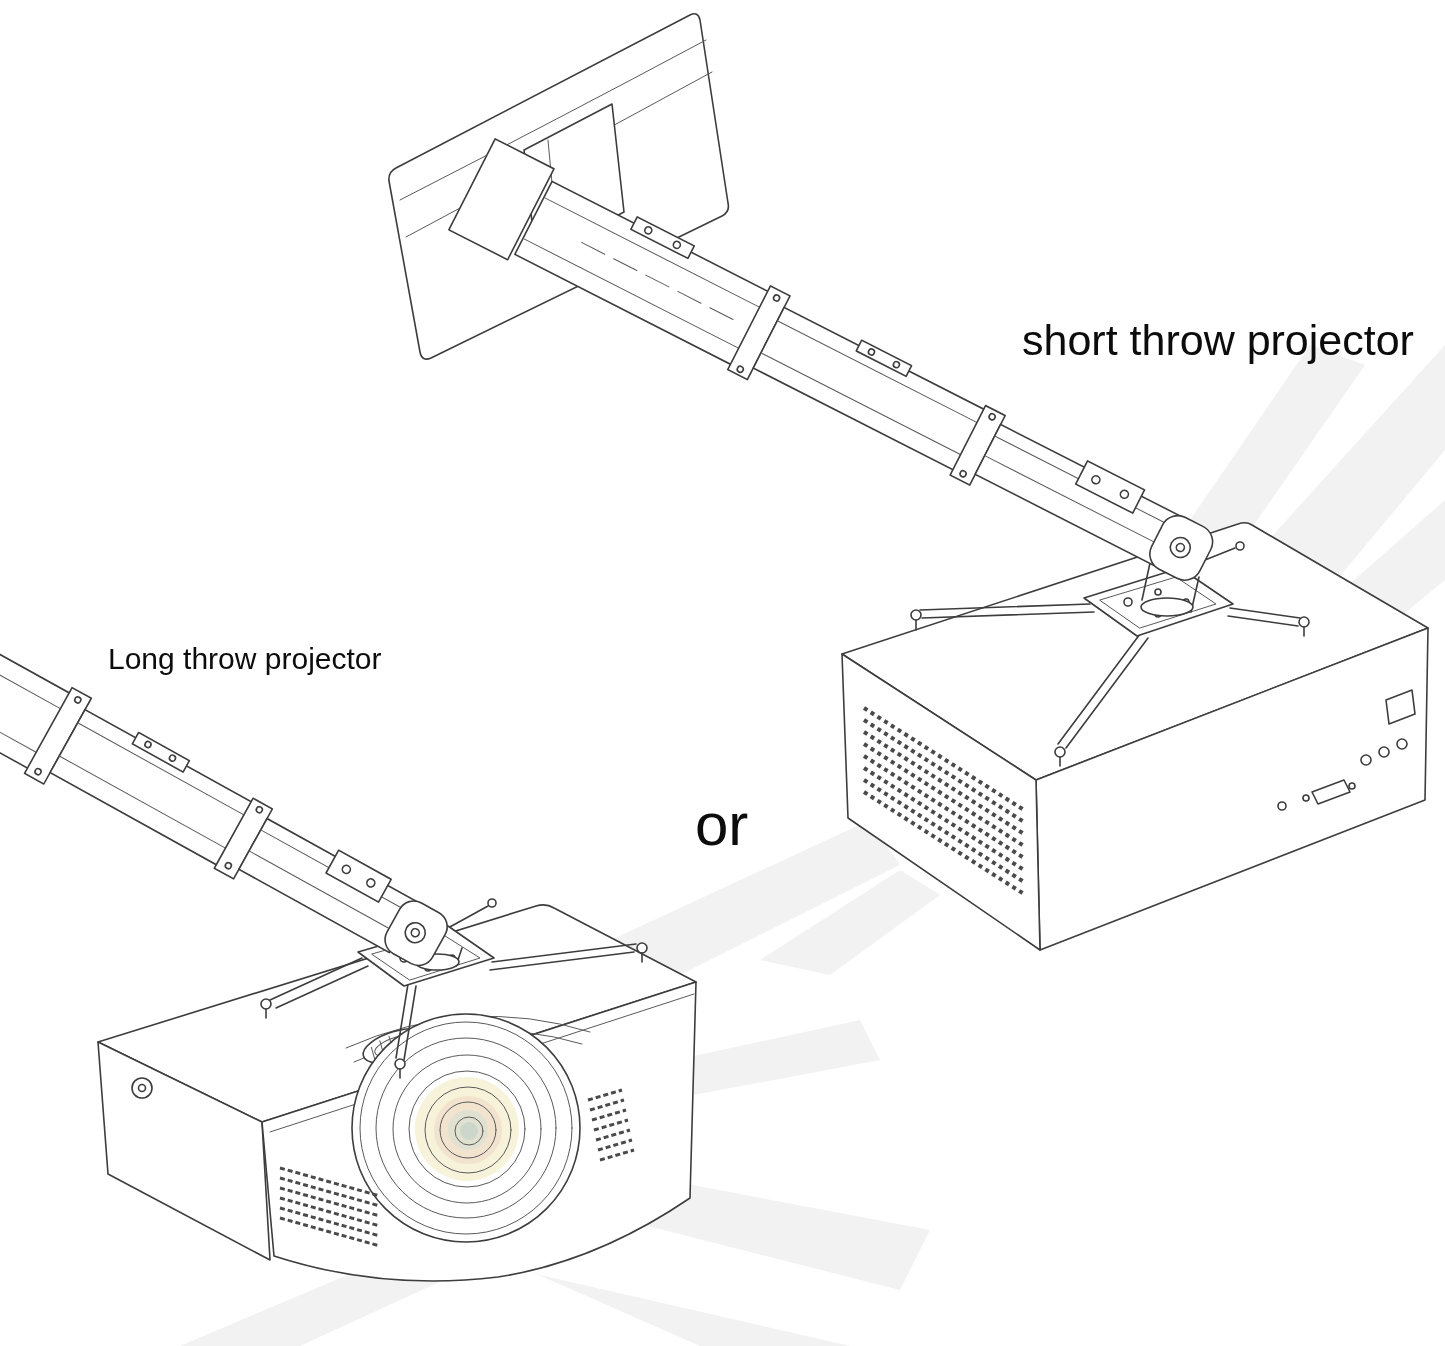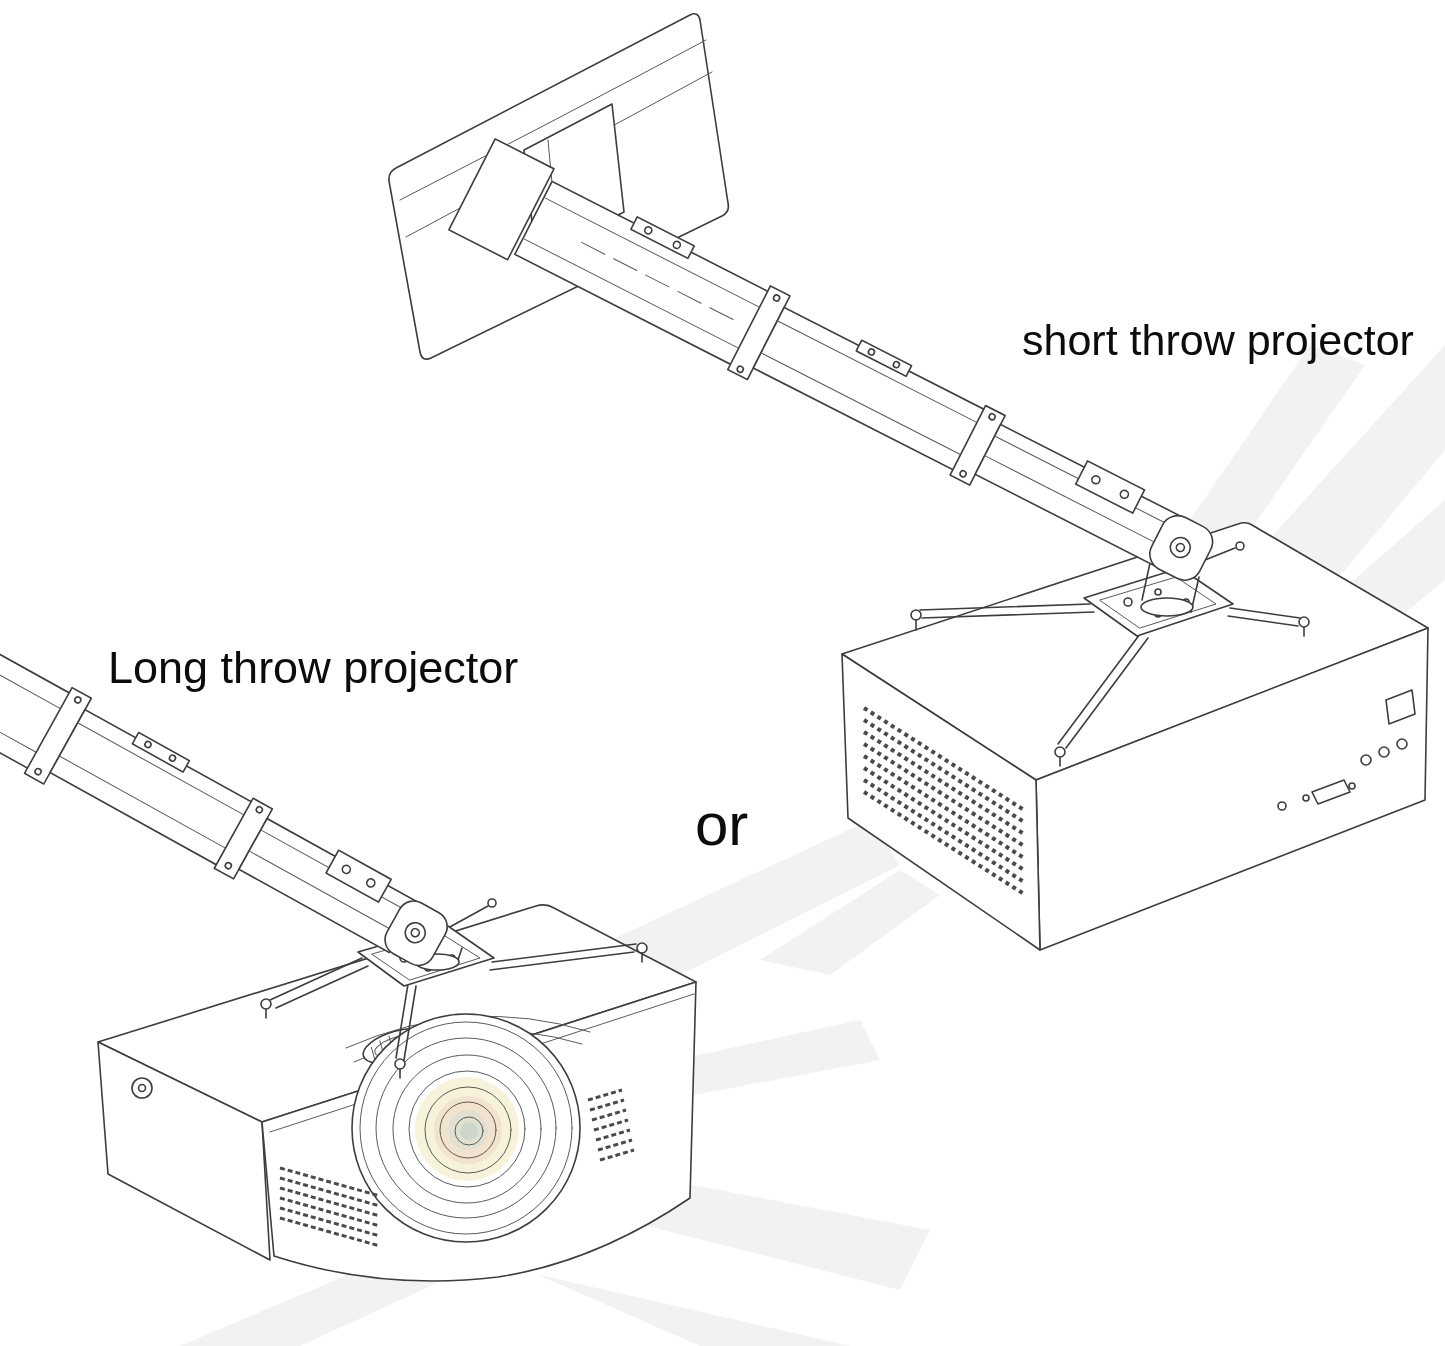--- a/index.html
+++ b/index.html
@@ -6,21 +6,21 @@
   .stage{
     position:relative;width:1445px;height:1346px;background:#ffffff;overflow:hidden;
     font-family:"Liberation Sans", sans-serif;
   }
   .illustration{position:absolute;left:0;top:0;}
   .label{
     position:absolute;color:#0c0c0c;white-space:nowrap;
     font-family:"Liberation Sans", sans-serif;
   }
   .label-short{left:1022px;top:316px;font-size:43px;}
-  .label-long{left:108px;top:642px;font-size:45px;}
+  .label-long{left:108px;top:642px;font-size:30px;}
   .label-or{left:695px;top:790px;font-size:60px;}
 
   
   .ln{fill:none;stroke:#3d3d3d;stroke-width:1.6;stroke-linejoin:round;stroke-linecap:round;}
   .fw{fill:#ffffff;stroke:#3d3d3d;stroke-width:1.6;stroke-linejoin:round;stroke-linecap:round;}
   .thin{fill:none;stroke:#5a5a5a;stroke-width:1;stroke-linejoin:round;stroke-linecap:round;}
   .vent{fill:none;stroke:#4a4a4a;stroke-width:4;stroke-dasharray:4 4;}
   .vent2{fill:none;stroke:#4a4a4a;stroke-width:3;stroke-dasharray:5 3;}
   .ray{fill:#dcdcdc;opacity:0.38;stroke:none;}
 </style>

